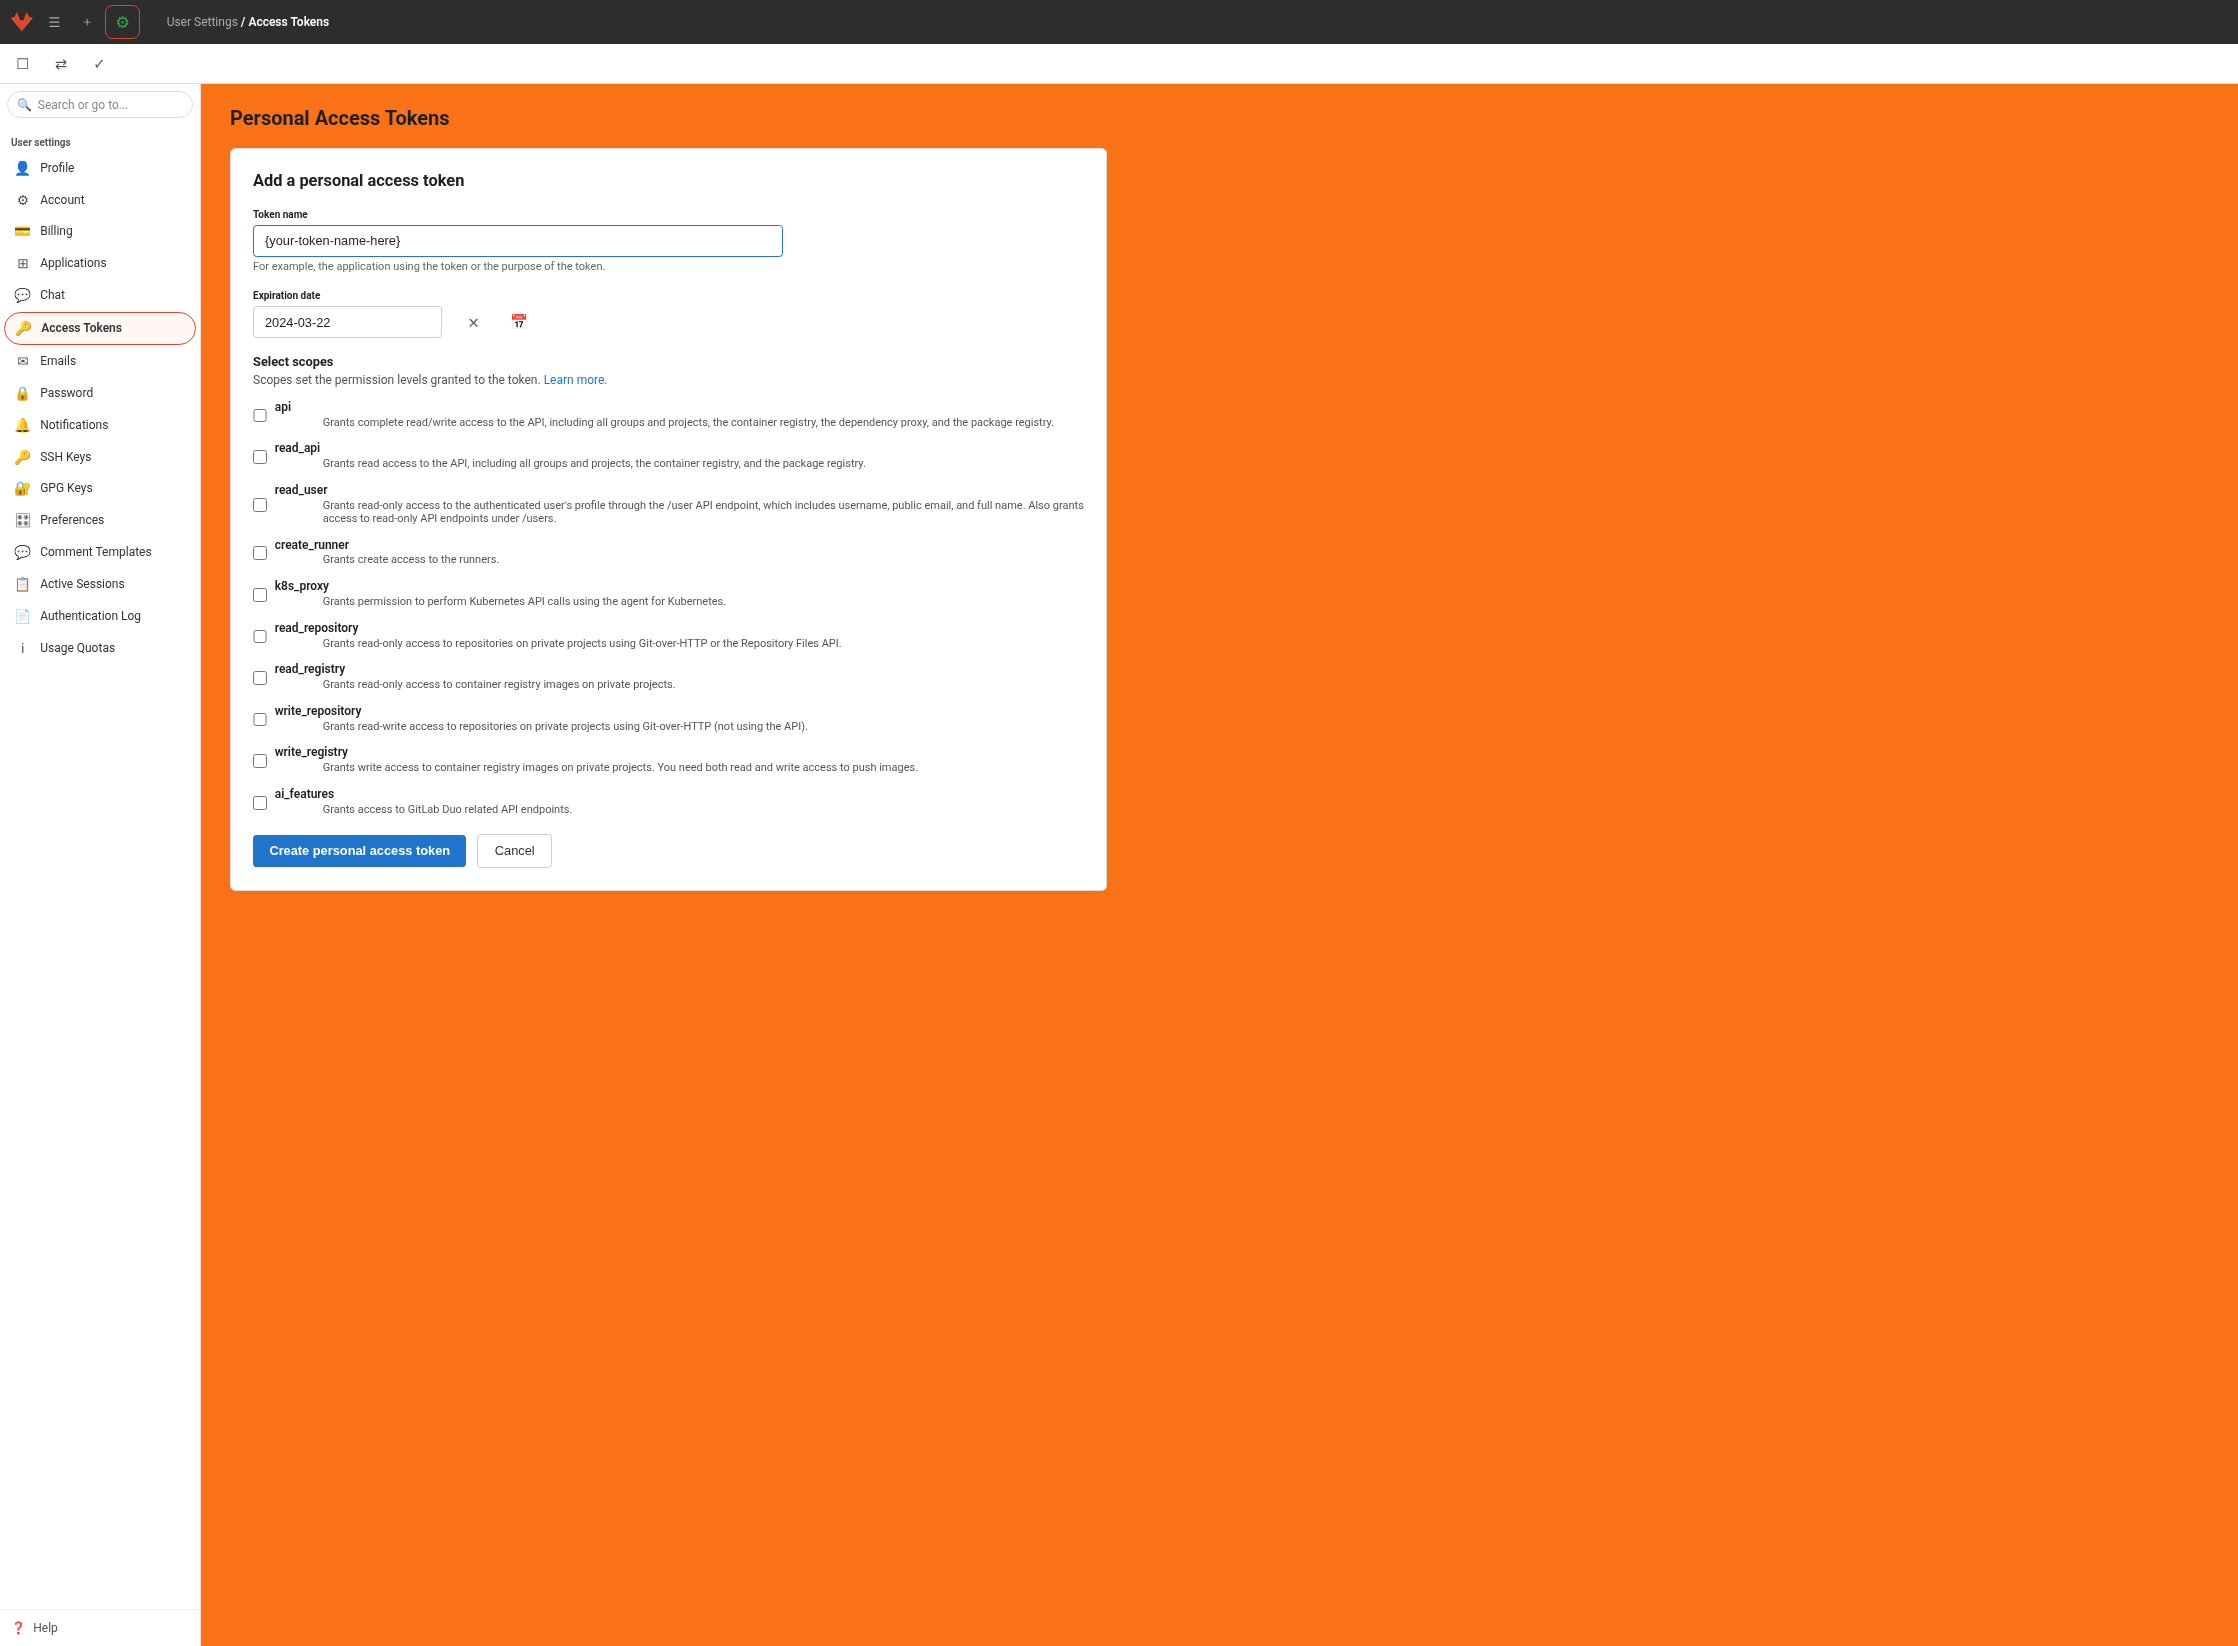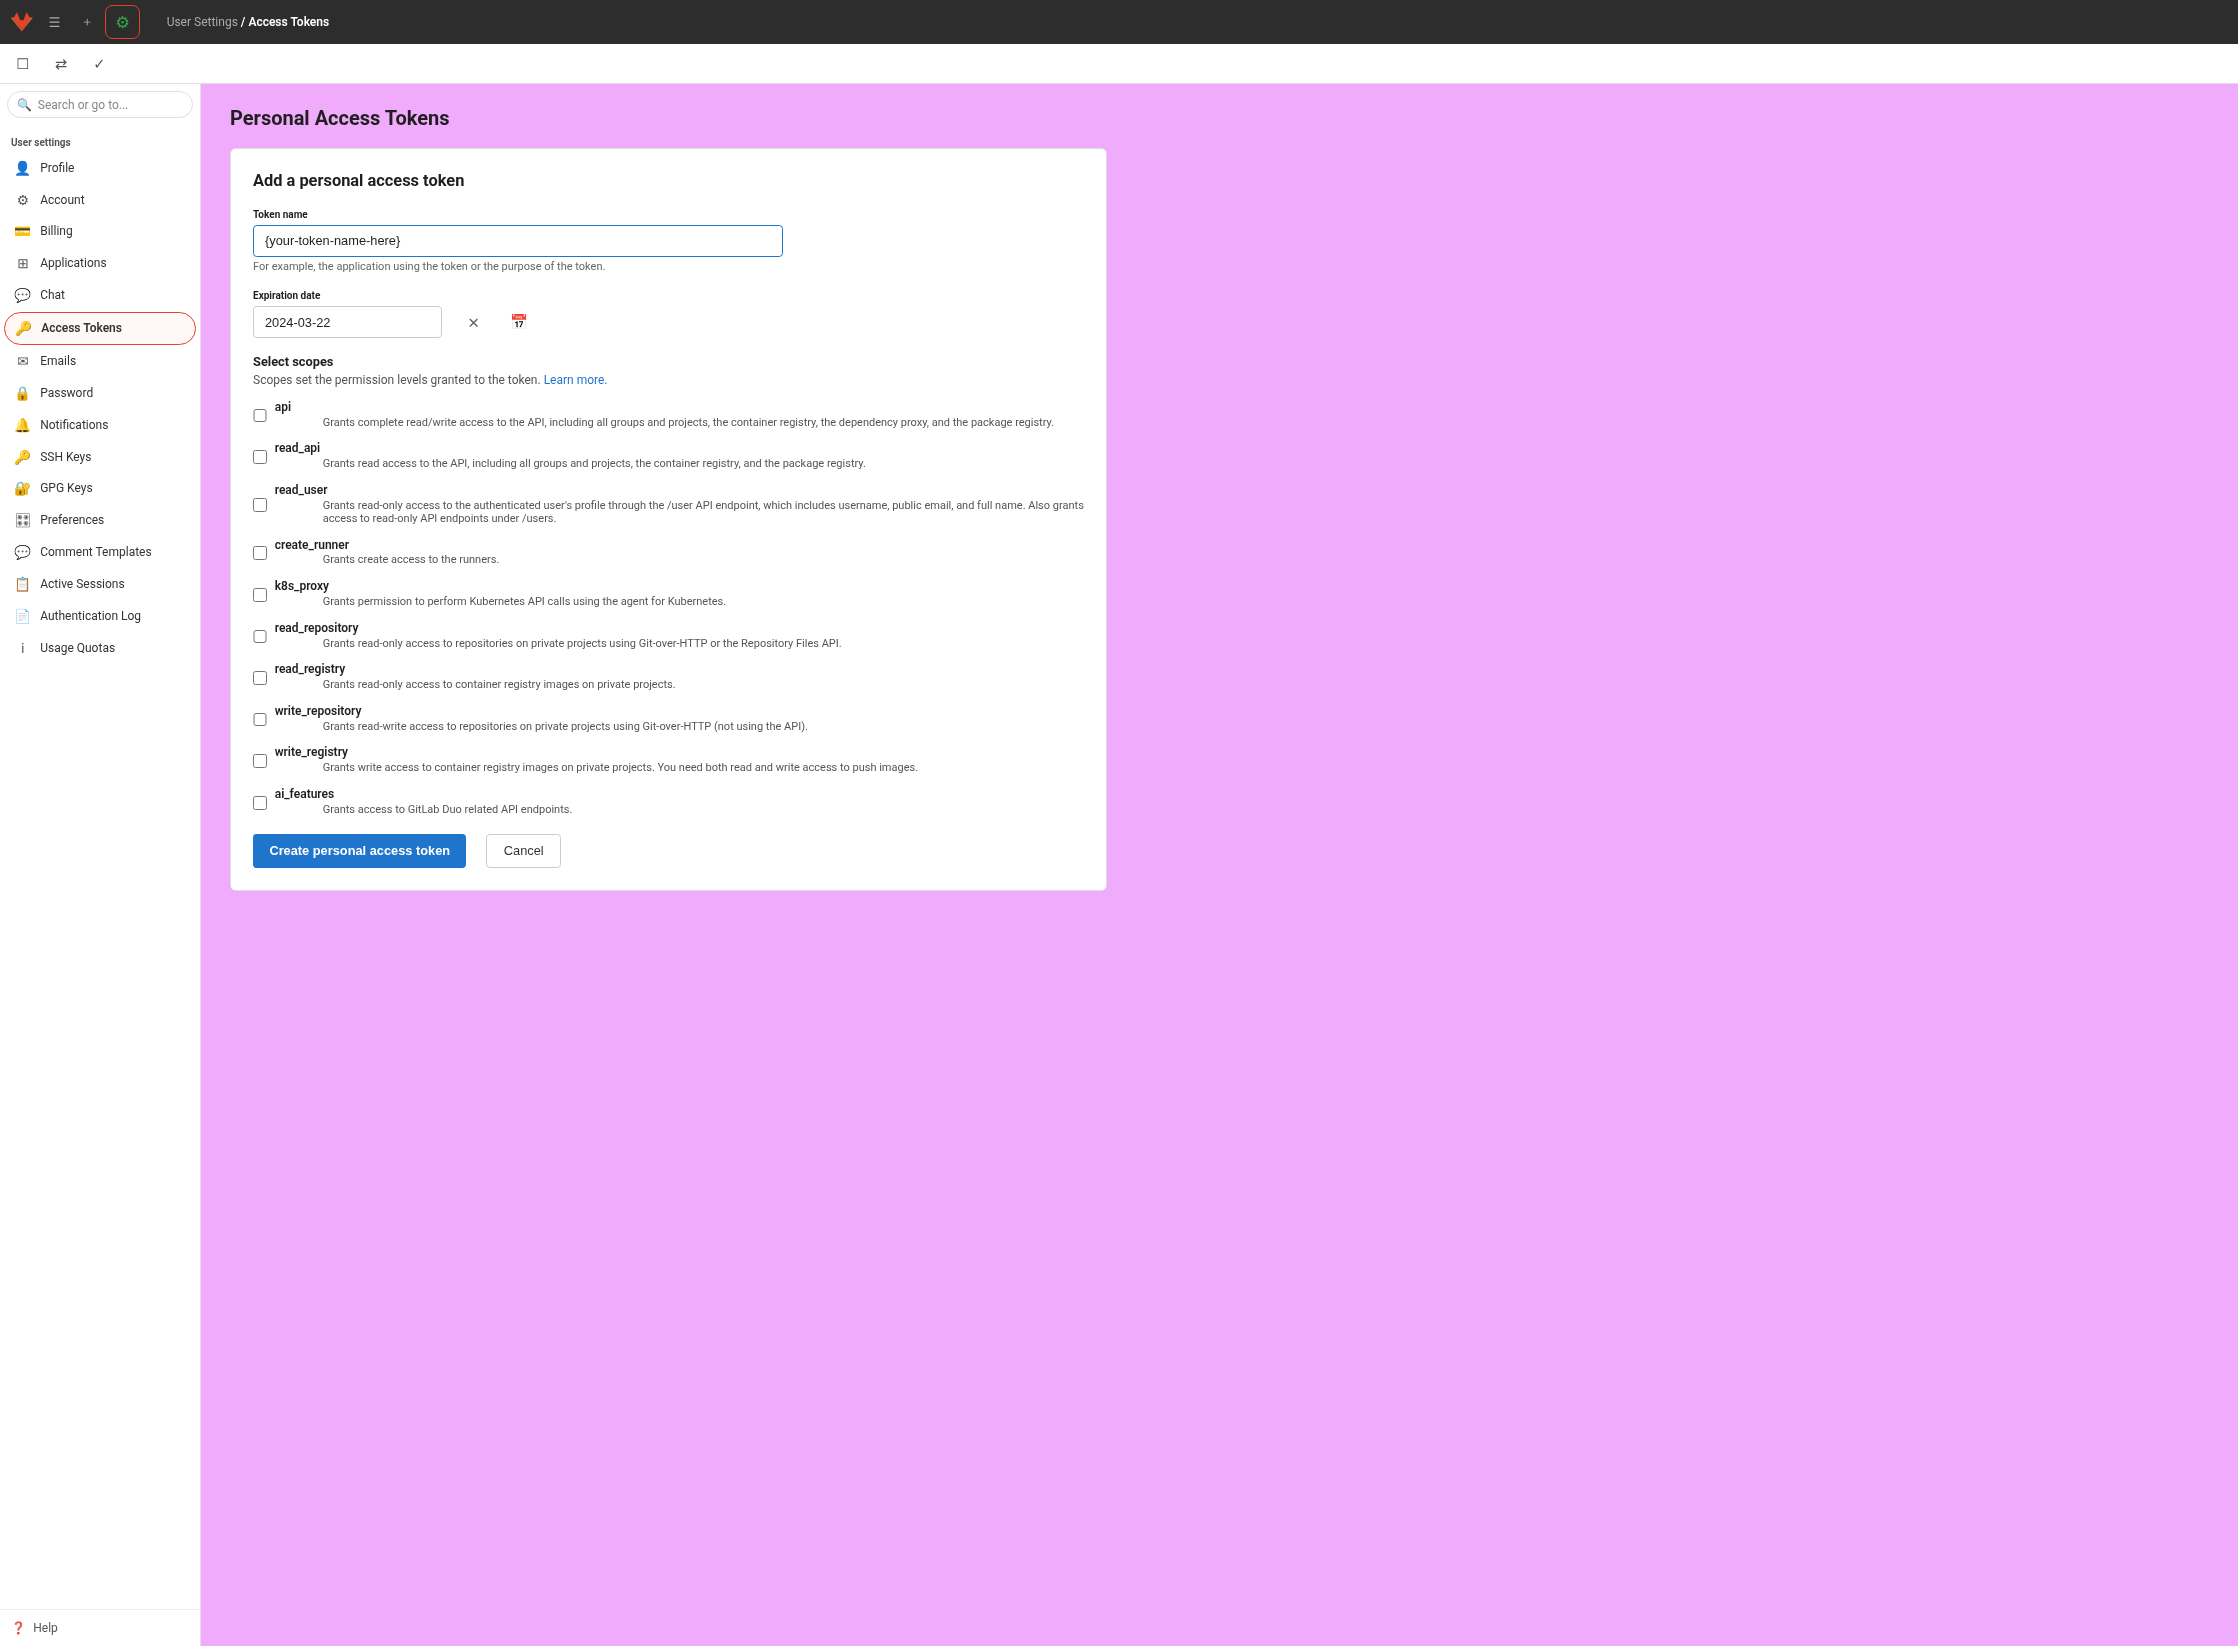--- a/index.html
+++ b/index.html
@@ -53,21 +53,21 @@
     .sidebar-item .icon { width: 16.4px; height: 16.4px; display: flex; align-items: center; justify-content: center; color: #555; font-size: 13.7px; flex-shrink: 0; }
     .sidebar-item.active { border: 1.8px solid #e24329; border-radius: 18.3px; background: #fff8f7; }
 
     
     .sidebar-footer {
       margin-top: auto; padding: 11px; border-top: 0.9px solid #eee;
       display: flex; align-items: center; gap: 7.3px; color: #555; font-size: 12px; cursor: pointer;
     }
 
     
-    .content { flex: 1; overflow-y: auto; padding: 22px 29px; background: #f0abfc; }
+    .content { flex: 1; overflow-y: auto; padding: 22px 29px; background: #f97316; }
     .page-title { font-size: 20px; font-weight: 700; color: #1f1f1f; margin-bottom: 18.3px; }
 
     
     .card { background: #fff; border: 0.9px solid #ddd; border-radius: 5.5px; padding: 22px; max-width: 877px; }
     .card-title { font-size: 16.4px; font-weight: 700; color: #1f1f1f; margin-bottom: 18.3px; }
 
     
     .form-group { margin-bottom: 16.4px; }
     .form-label { font-size: 10px; font-weight: 700; color: #1f1f1f; margin-bottom: 5.5px; display: block; }
     .form-input {
@@ -89,21 +89,21 @@
     
     .scopes-title { font-size: 12.8px; font-weight: 700; color: #1f1f1f; margin-bottom: 3.7px; }
     .scopes-desc { font-size: 12px; color: #555; margin-bottom: 12.8px; }
     .scopes-desc a { color: #1f75cb; text-decoration: none; }
     .scope-item { display: flex; align-items: center; gap: 8px; margin-bottom: 12.8px; }
     .scope-item input[type="checkbox"] { margin-top: 2.7px; flex-shrink: 0; width: 13.7px; height: 13.7px; cursor: pointer; }
     .scope-name { font-size: 12px; font-weight: 600; color: #1f1f1f; }
     .scope-desc { font-size: 11px; color: #555; margin-top: 1.8px; padding-left: 48px; }
 
     
-    .btn-row { display: flex; gap: 20px; margin-top: 18.3px; }
+    .btn-row { display: flex; align-items: center; gap: 11px; margin-top: 18.3px; }
     .btn-primary {
       padding: 8.2px 16.4px; background: #1f75cb; color: #fff; border: none;
       border-radius: 3.7px; font-size: 12.8px; font-weight: 600; cursor: pointer;
     }
     .btn-secondary {
       padding: 8.2px 16.4px; background: #fff; color: #333; border: 0.9px solid #ccc;
       border-radius: 3.7px; font-size: 12.8px; cursor: pointer;
     }
 
     

